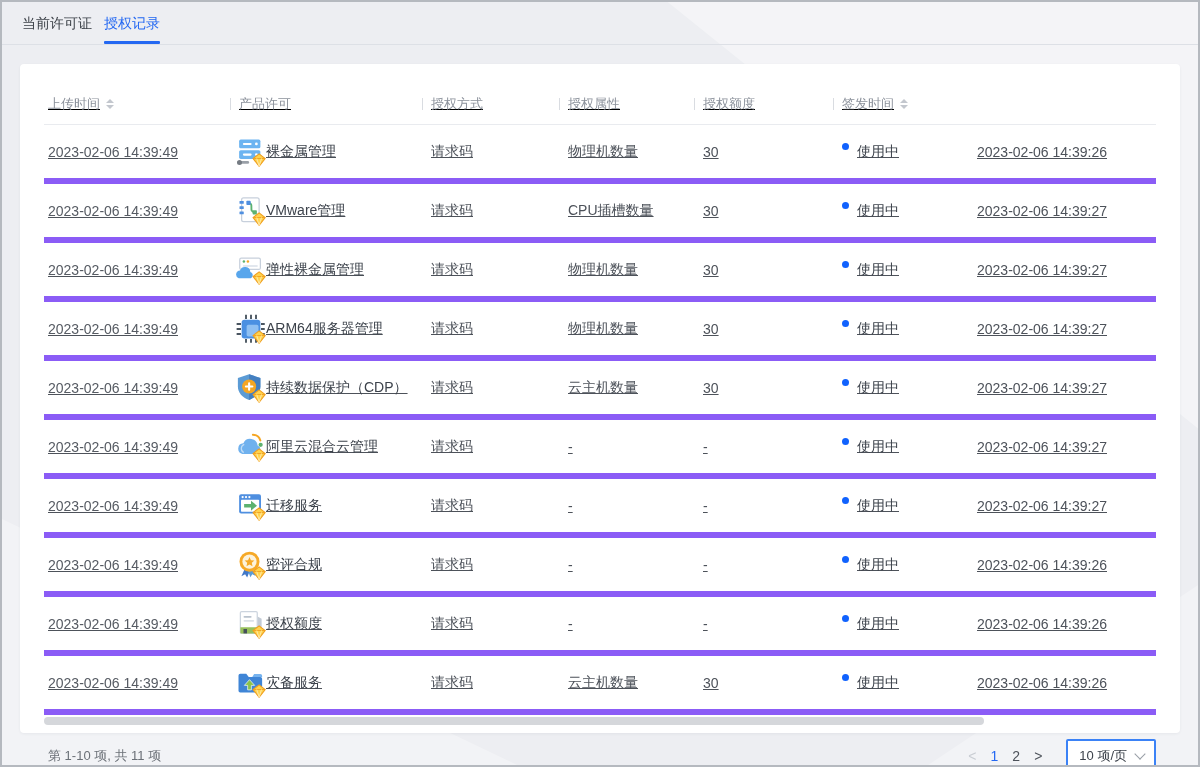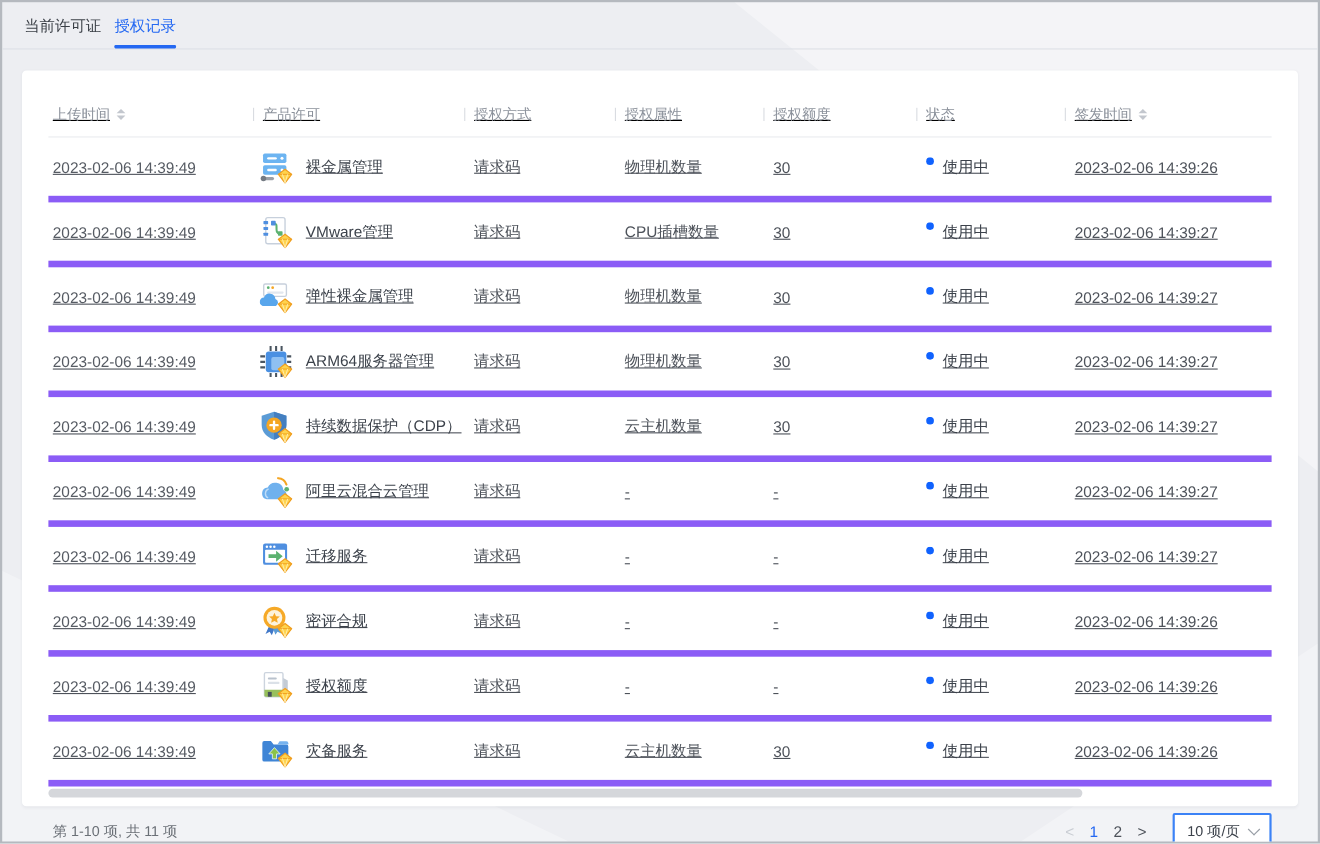--- a/index.html
+++ b/index.html
@@ -28,21 +28,21 @@
   .th{font-size:13px;color:#8b919b;display:flex;align-items:center;gap:6px;padding-left:9px;height:100%;
       background:linear-gradient(#d9dce1,#d9dce1) left center/1px 12px no-repeat;}
   .th:first-child{padding-left:4px;background:none;}
   .sort{display:inline-flex;flex-direction:column;gap:2px;cursor:pointer;}
   .su{width:0;height:0;border-left:4px solid transparent;border-right:4px solid transparent;border-bottom:4px solid #c3c7ce;}
   .sd{width:0;height:0;border-left:4px solid transparent;border-right:4px solid transparent;border-top:4px solid #c3c7ce;}
 
   .tr{height:53px;border-bottom:6px solid #8b5cf6;font-size:14px;color:#4d525a;}
   .td{padding-left:9px;white-space:nowrap;overflow:hidden;}
   .td:first-child{padding-left:4px;color:#565b63;}
-  .td.product{display:flex;align-items:center;gap:12px;color:#3c424b;padding-left:6px;}
+  .td.product{display:flex;align-items:center;color:#3c424b;padding-left:6px;}
   .picon{width:30px;height:30px;display:inline-flex;flex:none;}
   .picon svg{width:30px;height:30px;}
   .td.status{display:flex;align-items:flex-start;gap:8px;color:#3c424b;}
   .dot{width:7px;height:7px;border-radius:50%;background:var(--dot);flex:none;}
 
   .hscroll{margin-top:2px;height:8px;position:relative;}
   .thumb{position:absolute;left:0;top:0;width:84.5%;height:8px;border-radius:4px;background:#d5d7db;cursor:pointer;}
 
   .pagerow{display:flex;align-items:center;margin-top:14px;gap:32px;}
   .summary{flex:1;font-size:13px;color:#6b7077;padding-left:4px;}
@@ -83,23 +83,20 @@
           <span>产品许可</span>
         </div>
         <div class="th">
           <span>授权方式</span>
         </div>
         <div class="th">
           <span>授权属性</span>
         </div>
         <div class="th">
           <span>授权额度</span>
-        </div>
-        <div class="th">
-          <span>状态</span>
         </div>
         <div class="th">
           <span>签发时间</span>
           <span class="sort">
             <i class="su"></i>
             <i class="sd"></i>
           </span>
         </div>
       </div>
     <div>

